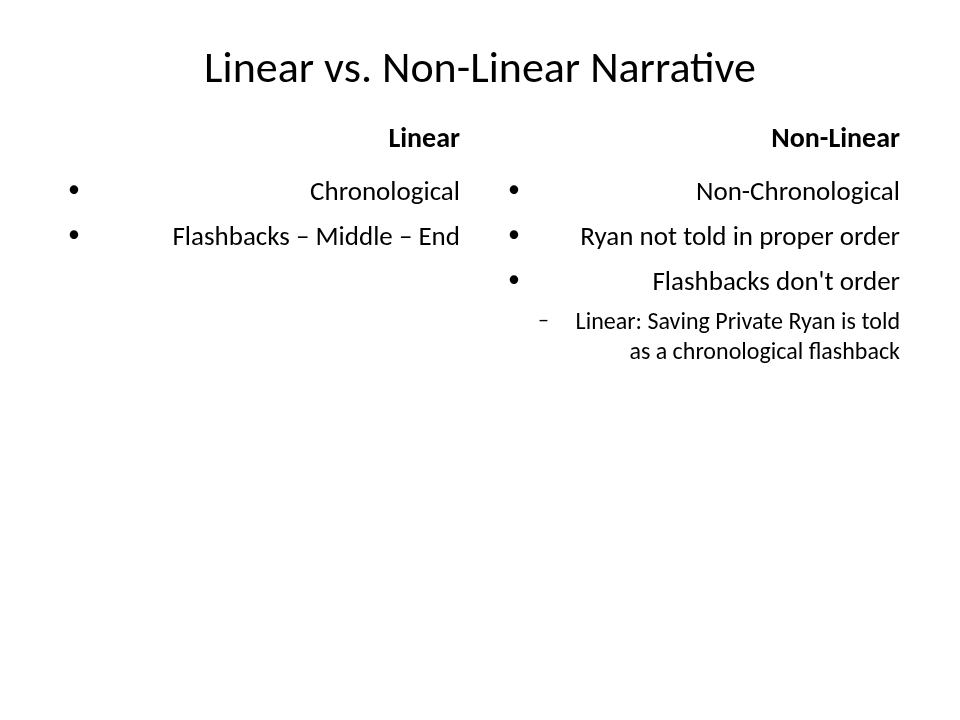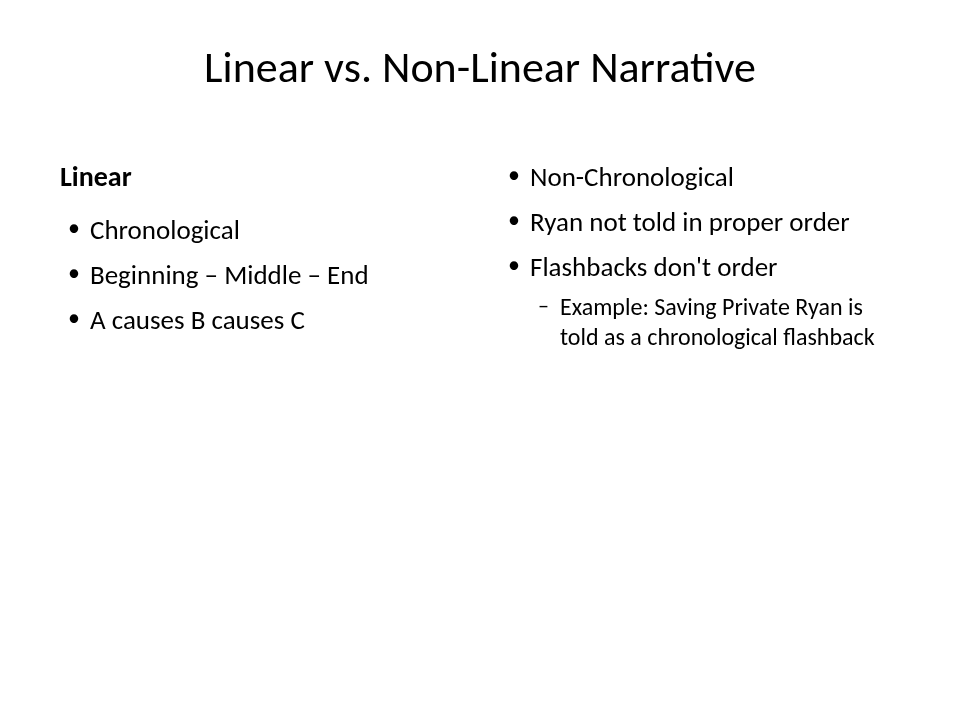--- a/index.html
+++ b/index.html
@@ -13,28 +13,29 @@
       background: #ffffff;
       font-family: Calibri, "Segoe UI", Arial, sans-serif;
       color: #000000;
       padding: 30px 60px;
     }
     .slide-title {
       font-size: 44px;
       font-weight: 400;
       text-align: center;
       margin-top: 10px;
-      margin-bottom: 65px;
+      margin-bottom: 26px;
     }
     .columns {
       display: flex;
       gap: 40px;
     }
     .column {
       flex: 1;
+      text-align: right;
     }
     .column-heading {
       font-size: 28px;
       font-weight: 700;
       margin-bottom: 18px;
     }
     ul.main-list {
       list-style: none;
       padding-left: 0;
     }
@@ -76,30 +77,30 @@
 </head>
 <body>
 
 <h1 class="slide-title">Linear vs. Non-Linear Narrative</h1>
 
 <div class="columns">
   <div class="column">
     <h2 class="column-heading">Linear</h2>
     <ul class="main-list">
       <li>Chronological</li>
-      <li>Beginning – Middle – End</li>
-      <li>A causes B causes C</li>
+      <li>Flashbacks – Middle – End</li>
     </ul>
   </div>
 
   <div class="column">
+    <h2 class="column-heading">Non-Linear</h2>
     <ul class="main-list">
       <li>Non-Chronological</li>
       <li>Ryan not told in proper order</li>
       <li>
         <span>Flashbacks don't order</span>
         <ul class="sub-list">
-          <li>Example: Saving Private Ryan is told as a chronological flashback</li>
+          <li>Linear: Saving Private Ryan is told as a chronological flashback</li>
         </ul>
       </li>
     </ul>
   </div>
 </div>
 
 </body></html>

